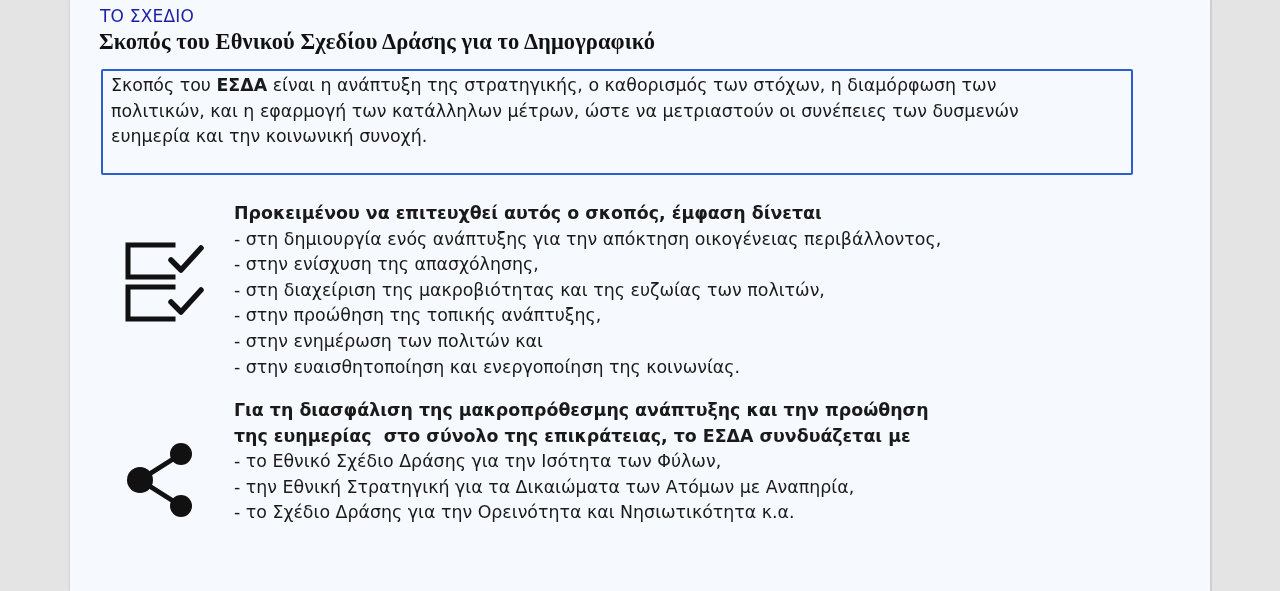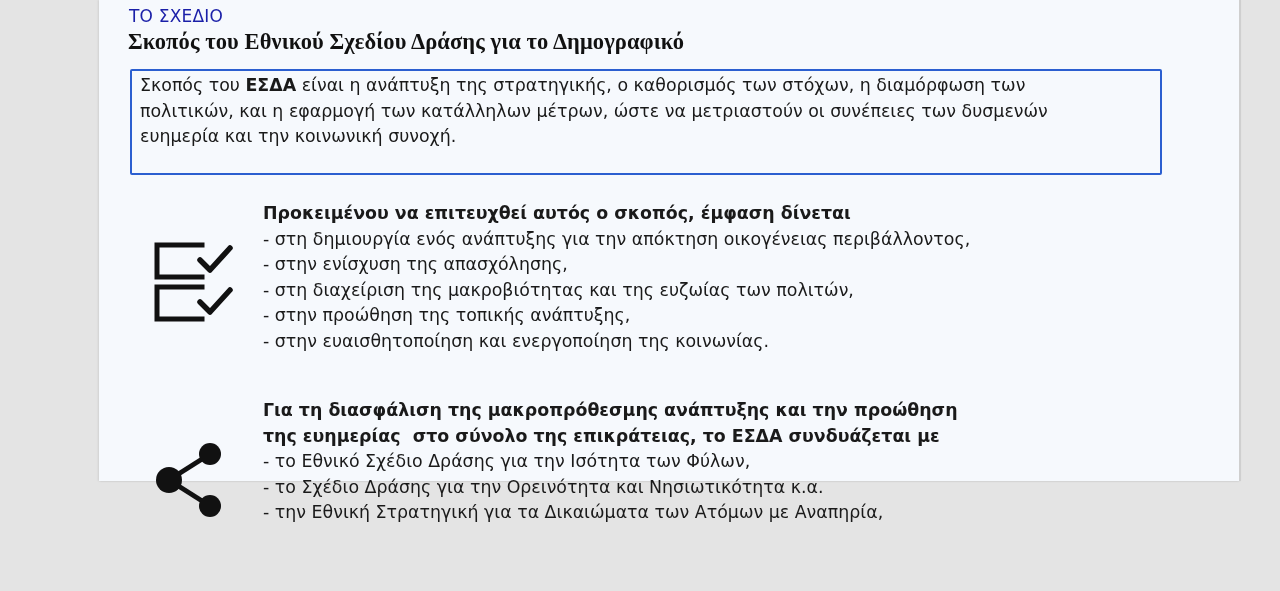--- a/index.html
+++ b/index.html
@@ -3,24 +3,23 @@
   <meta charset="utf-8">
   <style>
     html, body { margin: 0; padding: 0; }
     body {
       width: 1280px; height: 591px; overflow: hidden;
       background: #e4e4e4;
       font-family: "DejaVu Sans", "Liberation Sans", sans-serif;
       position: relative;
     }
     .page {
-      position: absolute; left: 70px; top: 0; width: 1140px; height: 481px;
+      position: absolute; left: 70px; top: 0; width: 1140px; height: 591px;
       background: #f6f9fd;
       box-shadow: -1px 0 2px rgba(0,0,0,0.08), 1px 0 2px rgba(0,0,0,0.12);
-      margin-left: 29px;
     }
     .page::after {
       content: ""; position: absolute; right: -2px; top: 0; width: 2px; height: 100%;
       background: #cfcfcf;
     }
     .eyebrow {
       position: absolute; left: 30px; top: 6px;
       color: #1a1fa8; font-size: 17px; letter-spacing: 0.2px;
     }
     .title {
@@ -67,34 +66,35 @@
       <path d="M46 62 L56 72 L76 50"></path>
     </g>
   </svg>
 
   <div class="section sec1">
     <div class="head">Προκειμένου να επιτευχθεί αυτός ο σκοπός, έμφαση δίνεται</div>
     <div class="item">- στη δημιουργία ενός ανάπτυξης για την απόκτηση οικογένειας περιβάλλοντος,</div>
     <div class="item">- στην ενίσχυση της απασχόλησης,</div>
     <div class="item">- στη διαχείριση της μακροβιότητας και της ευζωίας των πολιτών,</div>
     <div class="item">- στην προώθηση της τοπικής ανάπτυξης,</div>
+    <div class="item">- στην ενημέρωση των πολιτών και</div>
     <div class="item">- στην ευαισθητοποίηση και ενεργοποίηση της κοινωνίας.</div>
   </div>
 
   <svg class="icon icon-share" viewBox="0 0 70 78">
     <g stroke="#111" stroke-width="5">
       <line x1="15" y1="39" x2="56" y2="13"></line>
       <line x1="15" y1="39" x2="56" y2="65"></line>
     </g>
     <circle cx="15" cy="39" r="13" fill="#111"></circle>
     <circle cx="56" cy="13" r="11" fill="#111"></circle>
     <circle cx="56" cy="65" r="11" fill="#111"></circle>
   </svg>
 
   <div class="section sec2">
     <div class="head">Για τη διασφάλιση της μακροπρόθεσμης ανάπτυξης και την προώθηση</div>
     <div class="head" style="white-space:pre">της ευημερίας  στο σύνολο της επικράτειας, το ΕΣΔΑ συνδυάζεται με</div>
     <div class="item">- το Εθνικό Σχέδιο Δράσης για την Ισότητα των Φύλων,</div>
+    <div class="item">- την Εθνική Στρατηγική για τα Δικαιώματα των Ατόμων με Αναπηρία,</div>
     <div class="item">- το Σχέδιο Δράσης για την Ορεινότητα και Νησιωτικότητα κ.α.</div>
-    <div class="item">- την Εθνική Στρατηγική για τα Δικαιώματα των Ατόμων με Αναπηρία,</div>
   </div>
 
 </div>
 
 </body></html>

